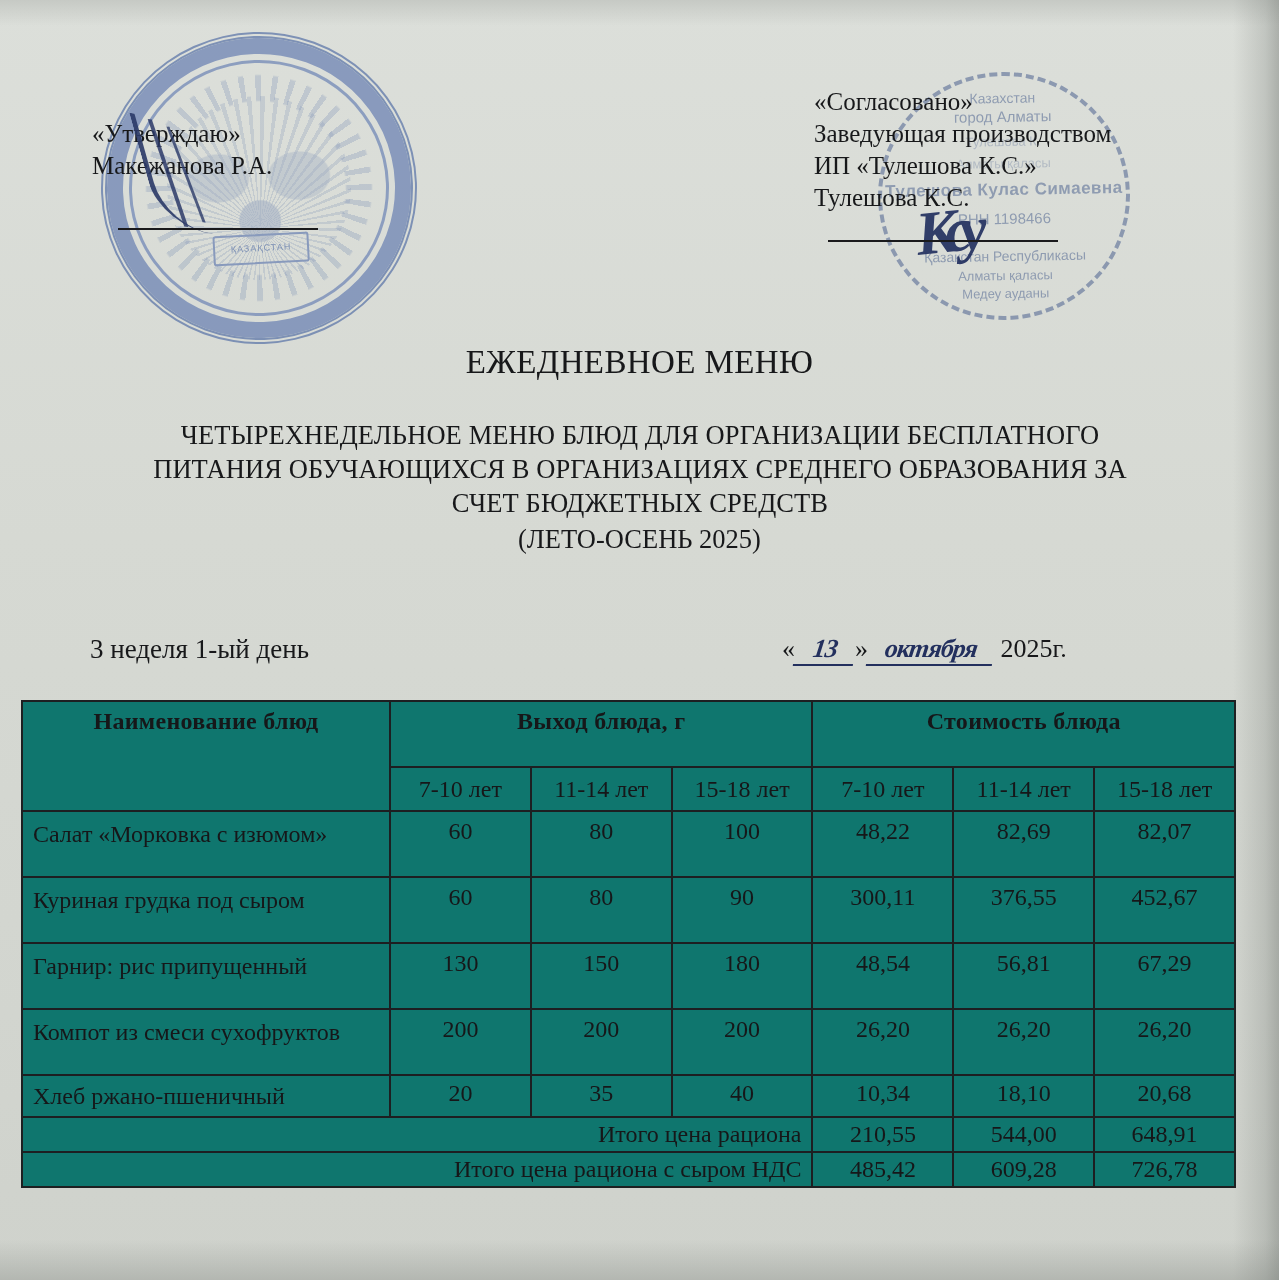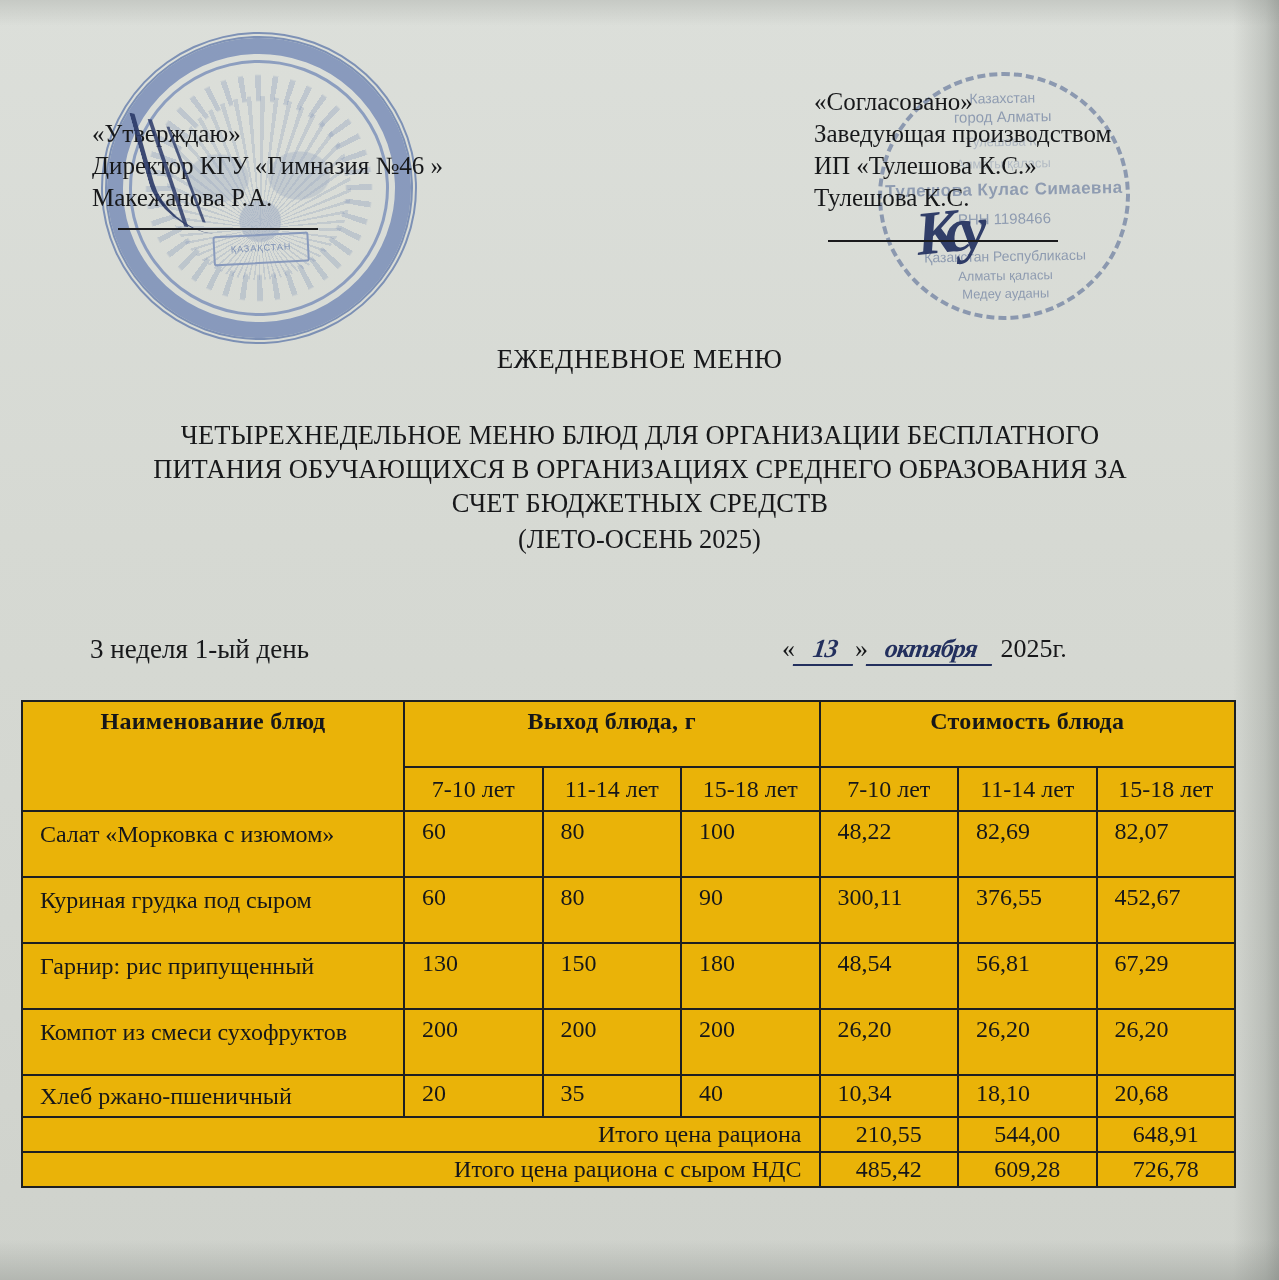--- a/index.html
+++ b/index.html
@@ -113,21 +113,21 @@
     transform:skewX(25deg) rotate(5deg);opacity:.8;
   }
   .sig-r{
     left:916px;top:196px;font-size:62px;font-style:italic;font-weight:bold;
     color:#233160;transform:rotate(-6deg);letter-spacing:-12px;opacity:.92;
   }
 
   
   .title-main{
     position:absolute;left:0;right:0;top:344px;text-align:center;
-    font-size:27px;letter-spacing:.4px;
+    font-size:33px;letter-spacing:.4px;
   }
   .title-body{
     position:absolute;left:130px;width:1020px;top:418px;
     text-align:center;font-size:26.5px;line-height:34px;letter-spacing:.1px;
   }
   .title-season{
     position:absolute;left:0;right:0;top:524px;text-align:center;
     font-size:26.5px;
   }
 
@@ -144,34 +144,34 @@
 
   
   table.menu{
     position:absolute;left:21px;top:700px;width:1215px;
     border-collapse:collapse;background:#ccd0ca;
     table-layout:fixed;
   }
   table.menu td, table.menu th{
     border:2px solid #1d1f21;
     font-size:24px;font-weight:normal;
-    padding:6px 17px;
+    padding:6px 10px;
     vertical-align:top;
-    background:#eab308;
+    background:#0f766e;
     color:#161719;
   }
   table.menu th{font-weight:bold;text-align:center;letter-spacing:.3px;}
   .c-name{width:346px;text-align:left;}
   .c-w1{width:121px;}
   .c-w2{width:140px;}
   .c-w3{width:162px;}
   .c-p1{width:135px;}
   .c-p2{width:158px;}
   .c-p3{width:153px;}
-  td.num{text-align:left;vertical-align:top;}
+  td.num{text-align:center;vertical-align:top;}
   td.dish{text-align:left;line-height:32px;margin-top:24px;}
   tr.dish-row td{height:52px;}
   tr.bread-row td{height:20px;padding-top:4px;padding-bottom:4px;}
   tr.total-row td{height:20px;padding-top:3px;padding-bottom:3px;}
   td.total-label{text-align:right;font-size:24px;}
   td.shaded{
     background:#a4a6a1;
     font-weight:bold;text-align:center;
   }
   .hdr-sub td{padding-top:4px;padding-bottom:10px;text-align:center;font-size:23px;line-height:30px;}
@@ -196,21 +196,20 @@
   <div class="stamp-right-txt sr4">Алматы қаласы</div>
   <div class="stamp-right-txt sr5">Тулешова Кулас Симаевна</div>
   <div class="stamp-right-txt sr6">РНН 1198466</div>
   <div class="stamp-right-txt sr7">Қазақстан Республикасы</div>
   <div class="stamp-right-txt sr8">Алматы қаласы</div>
   <div class="stamp-right-txt sr9">Медеу ауданы</div>
 </div>
 
 <div class="hdr hdr-left">
   <div>«Утверждаю»</div>
-  <div>Директор КГУ «Гимназия №46 »</div>
   <div>Макежанова Р.А.</div>
 </div>
 <div class="signature sig-l"></div>
 <div class="signature sig-l2"></div>
 <div class="signature sig-l3"></div>
 <div class="sig-line sig-line-left"></div>
 
 <div class="hdr hdr-right">
   <div>«Согласовано»</div>
   <div>Заведующая производством</div>

